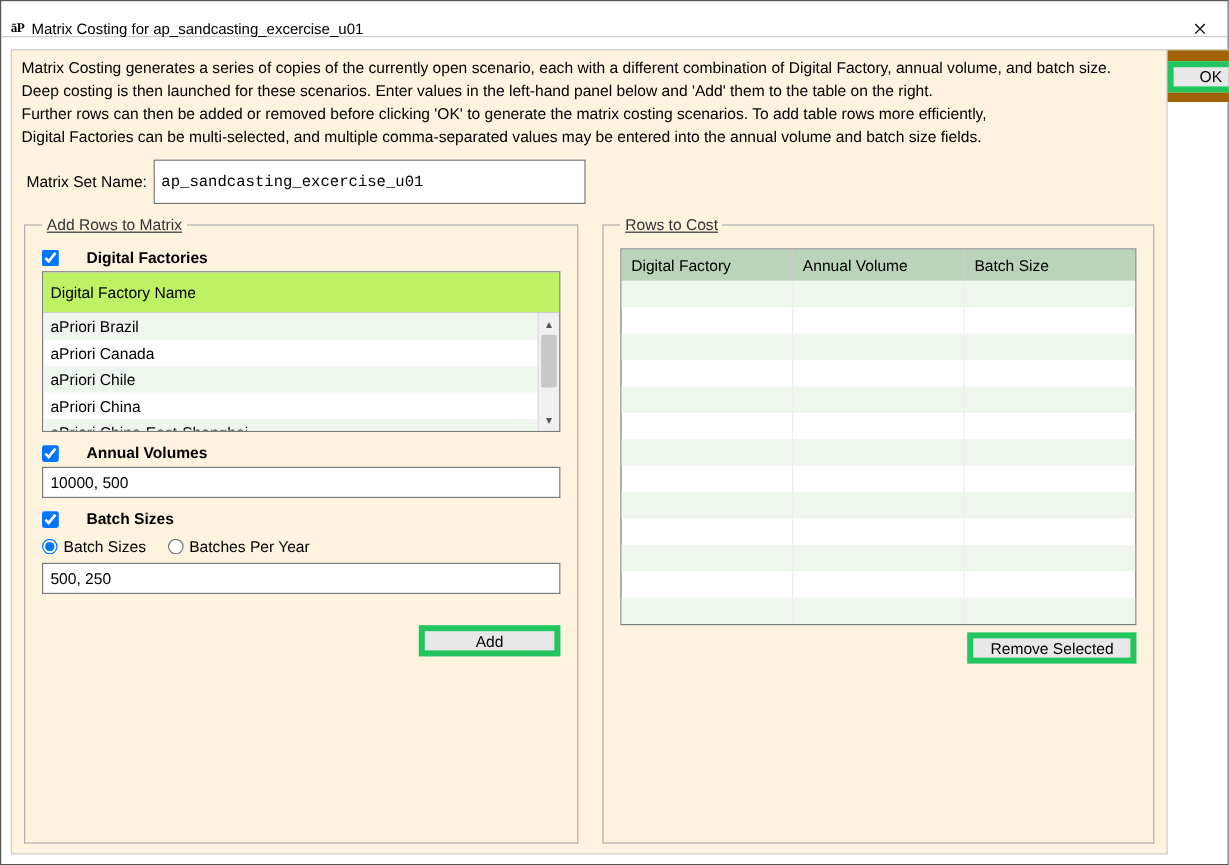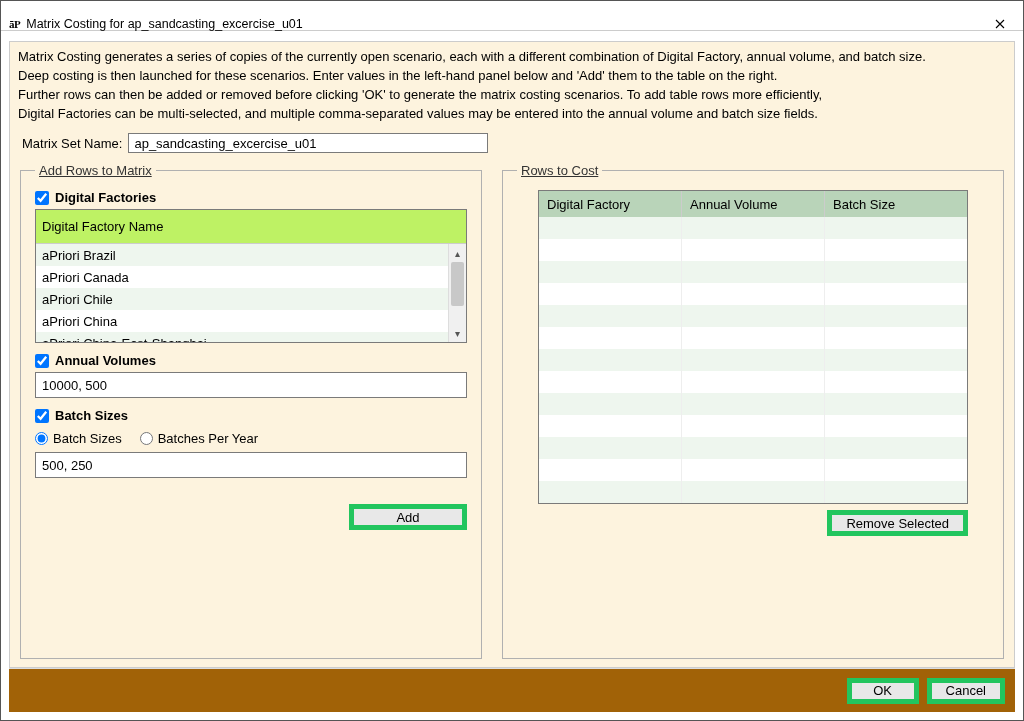--- a/index.html
+++ b/index.html
@@ -22,21 +22,21 @@
   }
   .titlebar .title { flex:1; }
   .titlebar .close-btn {
     width:46px; height:30px; display:flex; align-items:center; justify-content:center;
     cursor:default;
   }
   .titlebar .close-btn svg { width:10px; height:10px; }
 
   .dialog-body {
     flex:1; padding:10px 8px 8px 8px;
-    display:flex; flex-direction:column;
+    display:flex; flex-direction:row;
   }
   .content-frame {
     flex:1; background:#fdf3de;
     border:1px solid #ccc;
     padding:6px 8px 8px 8px;
     display:flex; flex-direction:column;
   }
   .intro { font-size:13px; color:#000; line-height:1.45; margin-bottom:6px; }
 
   .namerow { display:flex; align-items:center; margin:4px 0 10px 4px; }
@@ -51,21 +51,21 @@
   fieldset.panel {
     border:1px solid #b0b0b0; padding:12px 14px 14px 14px;
     position:relative; min-width:0;
   }
   fieldset.panel > legend { font-size:13px; color:#333; padding:0 4px;text-decoration:underline; }
   .panel-left { width:462px; display:flex; flex-direction:column; }
   .panel-right { flex:1; display:flex; flex-direction:column; }
 
   .cb-row { display:flex; align-items:center; margin-bottom:4px; }
   .cb-row input[type=checkbox]{ width:14px; height:14px; margin:0 6px 0 0;}
-  .cb-row .cb-label { font-size:13px; font-weight:bold; }
+  .cb-row .cb-label { font-size:13px; font-weight:bold;margin-left:17px; }
 
   .listwrap {
     border:1px solid #7a7a7a; background:#fff; height:134px;
     display:flex; flex-direction:column; overflow:hidden; margin-bottom:10px;
   }
   .listheader {
     background:#bef264; height:34px; display:flex; align-items:center;
     padding-left:6px; font-size:13px; border-bottom:1px solid #ccc;
   }
   .listbody { flex:1; display:flex; overflow:hidden; }
@@ -143,21 +143,21 @@
 
       <div class="intro">
         <div>Matrix Costing generates a series of copies of the currently open scenario, each with a different combination of Digital Factory, annual volume, and batch size.</div>
         <div>Deep costing is then launched for these scenarios. Enter values in the left-hand panel below and 'Add' them to the table on the right.</div>
         <div>Further rows can then be added or removed before clicking 'OK' to generate the matrix costing scenarios. To add table rows more efficiently,</div>
         <div>Digital Factories can be multi-selected, and multiple comma-separated values may be entered into the annual volume and batch size fields.</div>
       </div>
 
       <div class="namerow">
         <label>Matrix Set Name:</label>
-        <input class="textin" style="width: 360px; height: 20px;" type="text" value="ap_sandcasting_excercise_u01">
+        <input class="textin" style="width: 360px; height: 37px; font-family: Liberation Mono, monospace;" type="text" value="ap_sandcasting_excercise_u01">
       </div>
 
       <div class="panels">
 
         <fieldset class="panel panel-left">
           <legend>Add Rows to Matrix</legend>
 
           <div class="cb-row">
             <input type="checkbox" checked="" style="">
             <span class="cb-label">Digital Factories</span>

